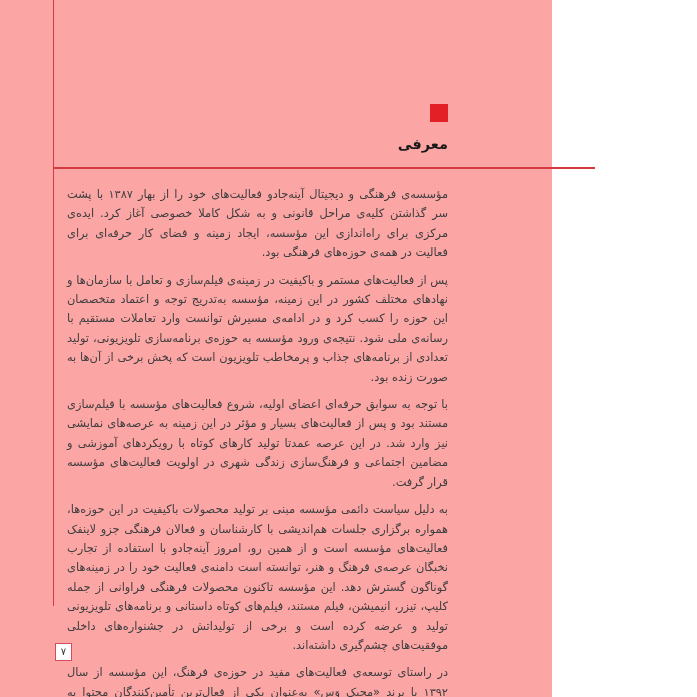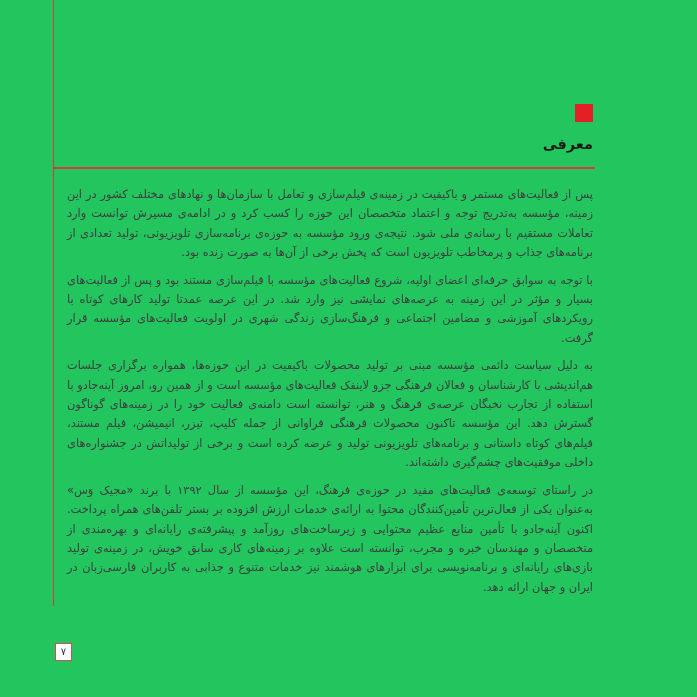--- a/index.html
+++ b/index.html
@@ -4,22 +4,22 @@
 <style>
   * { margin: 0; padding: 0; box-sizing: border-box; }
   html, body { background: #ffffff; }
   body {
     width: 697px; height: 697px;
     font-family: "DejaVu Sans", sans-serif;
     overflow: hidden;
   }
   .page {
     position: relative;
-    width: 697px; height: 697px;
-    background: #22c55e;
+    width: 552px; height: 697px;
+    background: #fca5a5;
   }
   .margin-rule {
     position: absolute;
     left: 52.5px; top: 0;
     width: 1.5px; height: 606px;
     background: #d63a40;
   }
   .section-marker {
     position: absolute;
     top: 104px; right: 104px;
@@ -78,20 +78,21 @@
 
   <div class="margin-rule"></div>
 
   <div class="section-marker"></div>
 
   <h1 class="section-title">معرفی</h1>
 
   <div class="title-divider"></div>
 
   <div class="body-text" dir="rtl">
+    <p>مؤسسه‌ی فرهنگی و دیجیتال آینه‌جادو فعالیت‌های خود را از بهار ۱۳۸۷ با پشت سر گذاشتن کلیه‌ی مراحل قانونی و به شکل کاملا خصوصی آغاز کرد. ایده‌ی مرکزی برای راه‌اندازی این مؤسسه، ایجاد زمینه و فضای کار حرفه‌ای برای فعالیت در همه‌ی حوزه‌های فرهنگی بود.</p>
     <p>پس از فعالیت‌های مستمر و باکیفیت در زمینه‌ی فیلم‌سازی و تعامل با سازمان‌ها و نهادهای مختلف کشور در این زمینه، مؤسسه به‌تدریج توجه و اعتماد متخصصان این حوزه را کسب کرد و در ادامه‌ی مسیرش توانست وارد تعاملات مستقیم با رسانه‌ی ملی شود. نتیجه‌ی ورود مؤسسه به حوزه‌ی برنامه‌سازی تلویزیونی، تولید تعدادی از برنامه‌های جذاب و پرمخاطب تلویزیون است که پخش برخی از آن‌ها به صورت زنده بود.</p>
     <p>با توجه به سوابق حرفه‌ای اعضای اولیه، شروع فعالیت‌های مؤسسه با فیلم‌سازی مستند بود و پس از فعالیت‌های بسیار و مؤثر در این زمینه به عرصه‌های نمایشی نیز وارد شد. در این عرصه عمدتا تولید کارهای کوتاه با رویکردهای آموزشی و مضامین اجتماعی و فرهنگ‌سازی زندگی شهری در اولویت فعالیت‌های مؤسسه قرار گرفت.</p>
     <p>به دلیل سیاست دائمی مؤسسه مبنی بر تولید محصولات باکیفیت در این حوزه‌ها، همواره برگزاری جلسات هم‌اندیشی با کارشناسان و فعالان فرهنگی جزو لاینفک فعالیت‌های مؤسسه است و از همین رو، امروز آینه‌جادو با استفاده از تجارب نخبگان عرصه‌ی فرهنگ و هنر، توانسته است دامنه‌ی فعالیت خود را در زمینه‌های گوناگون گسترش دهد. این مؤسسه تاکنون محصولات فرهنگی فراوانی از جمله کلیپ، تیزر، انیمیشن، فیلم مستند، فیلم‌های کوتاه داستانی و برنامه‌های تلویزیونی تولید و عرضه کرده است و برخی از تولیداتش در جشنواره‌های داخلی موفقیت‌های چشم‌گیری داشته‌اند.</p>
     <p>در راستای توسعه‌ی فعالیت‌های مفید در حوزه‌ی فرهنگ، این مؤسسه از سال ۱۳۹۲ با برند «مجیک وَس» به‌عنوان یکی از فعال‌ترین تأمین‌کنندگان محتوا به ارائه‌ی خدمات ارزش افزوده بر بستر تلفن‌های همراه پرداخت. اکنون آینه‌جادو با تأمین منابع عظیم محتوایی و زیرساخت‌های روزآمد و پیشرفته‌ی رایانه‌ای و بهره‌مندی از متخصصان و مهندسان خبره و مجرب، توانسته است علاوه بر زمینه‌های کاری سابق خویش، در زمینه‌ی تولید بازی‌های رایانه‌ای و برنامه‌نویسی برای ابزارهای هوشمند نیز خدمات متنوع و جذابی به کاربران فارسی‌زبان در ایران و جهان ارائه دهد.</p>
   </div>
 
   <div class="page-number-box">
     <span>۷</span>
   </div>
 

